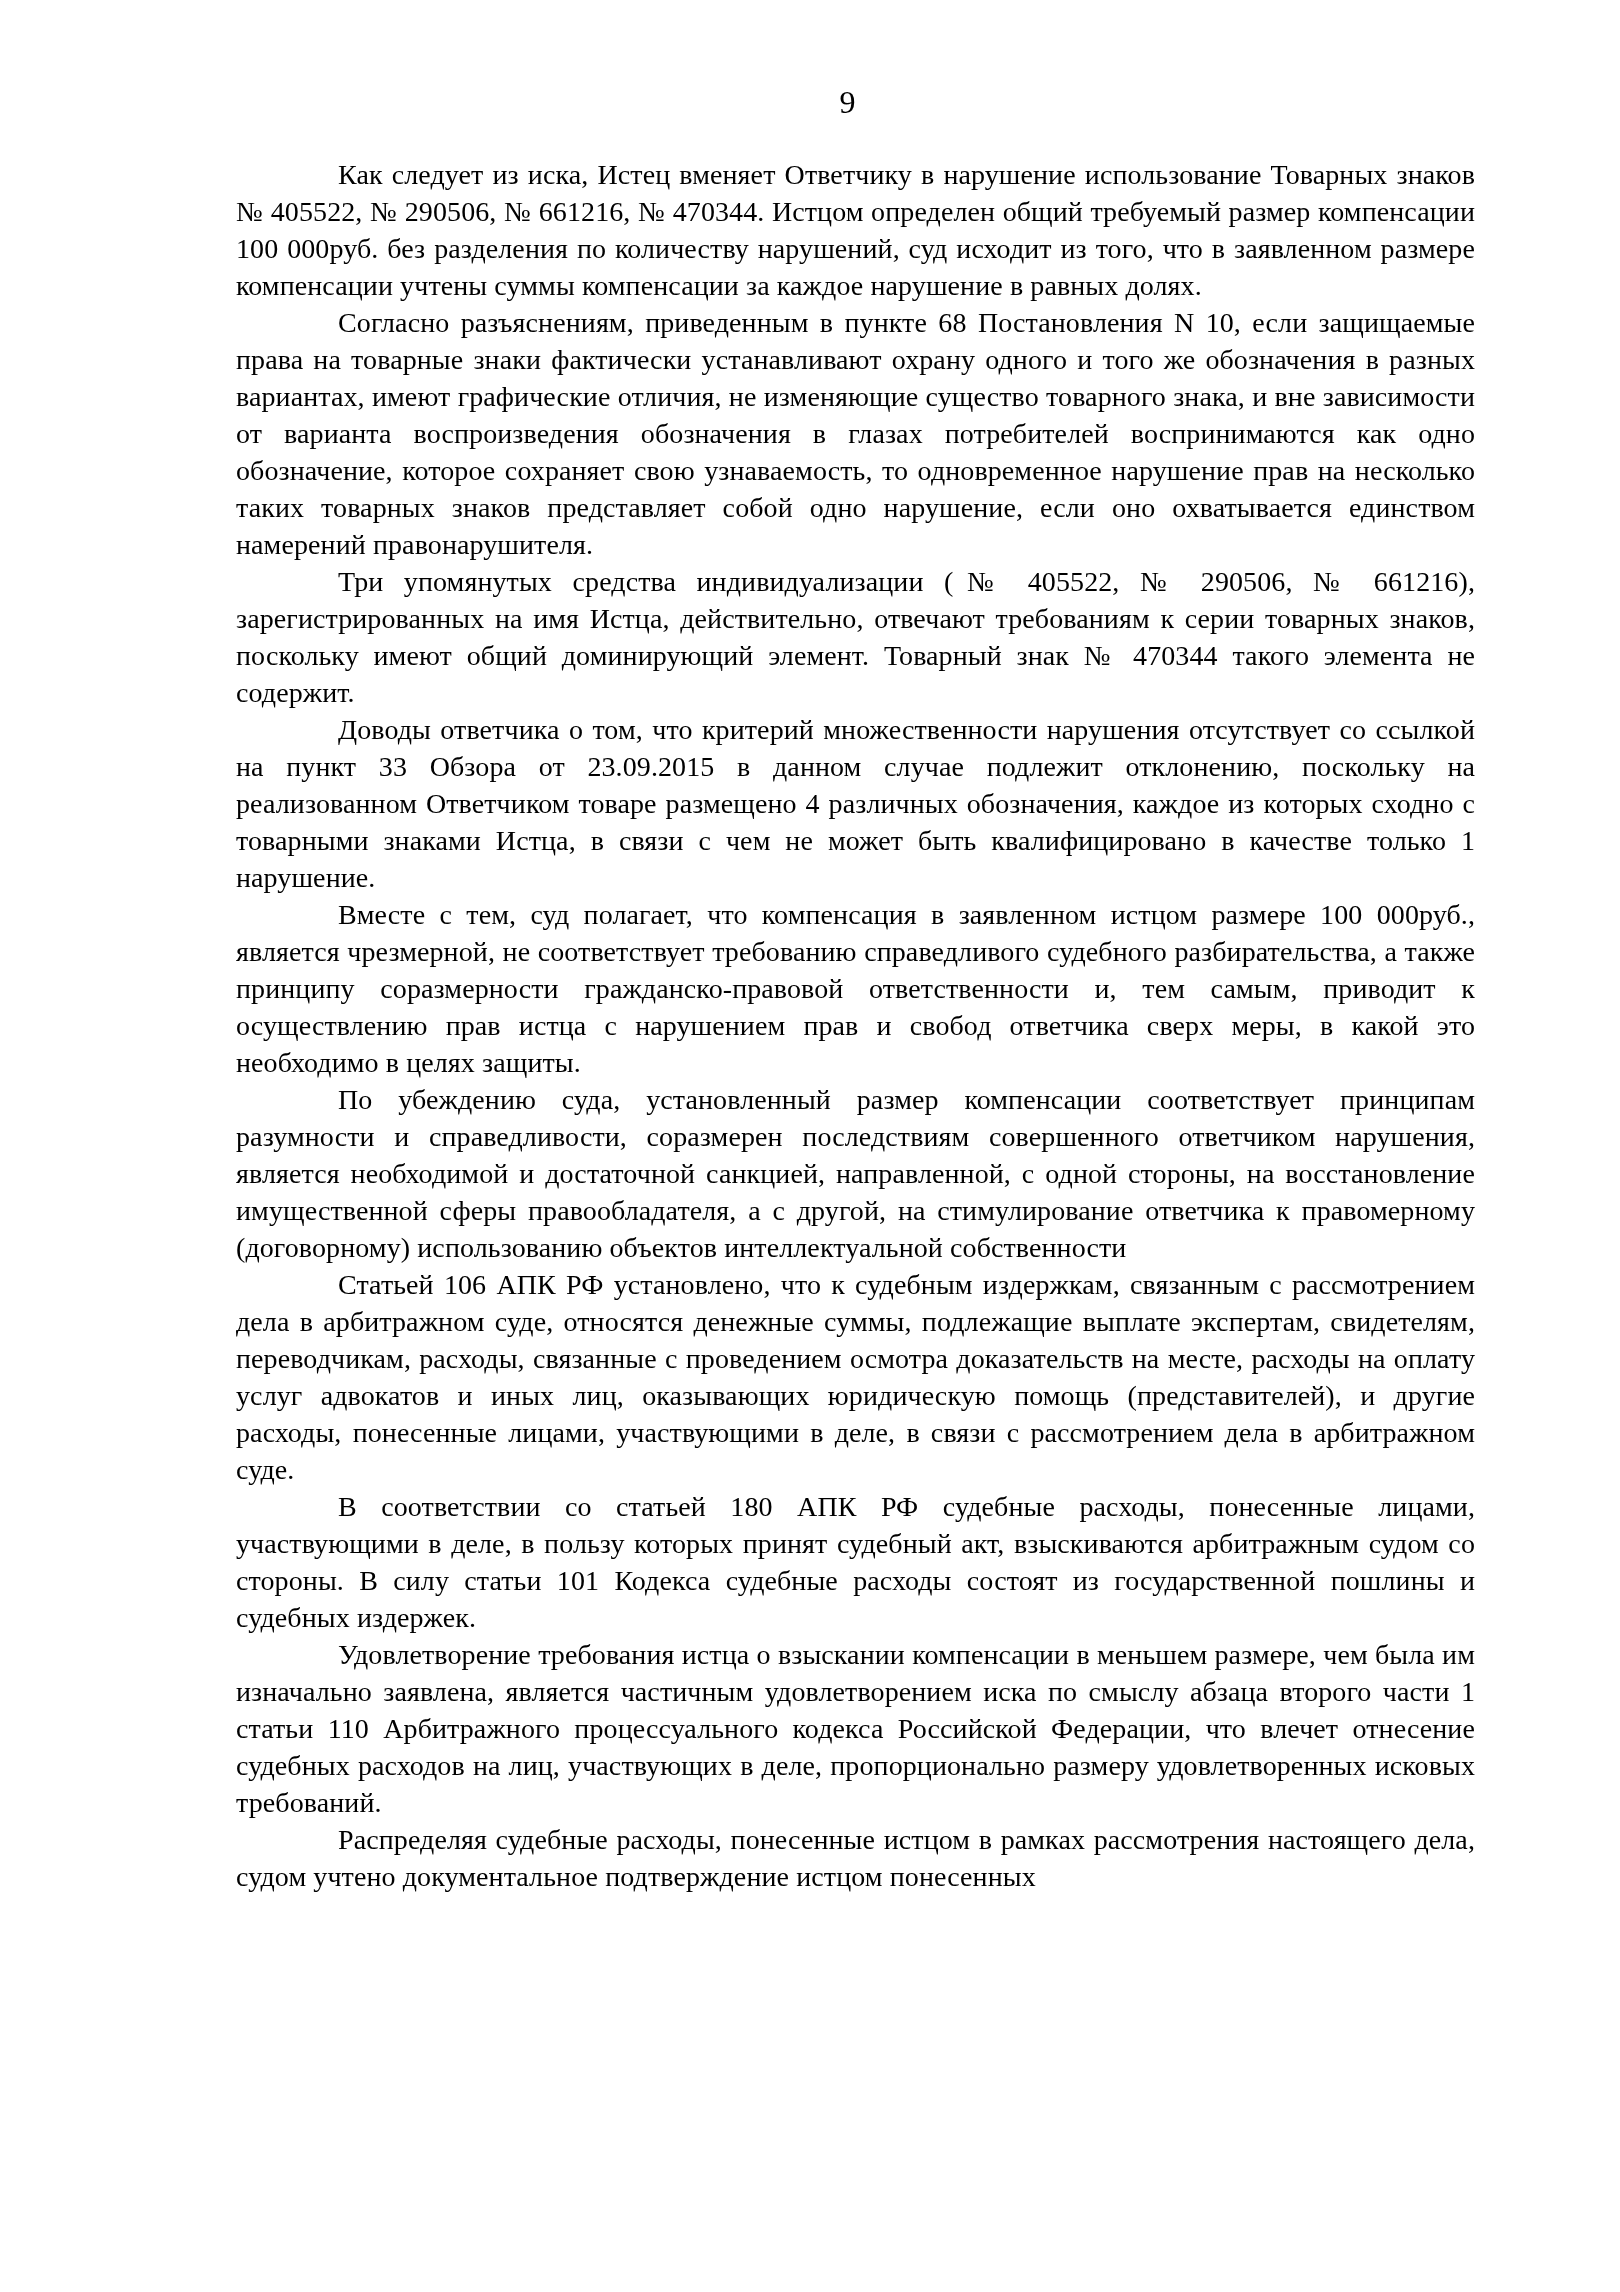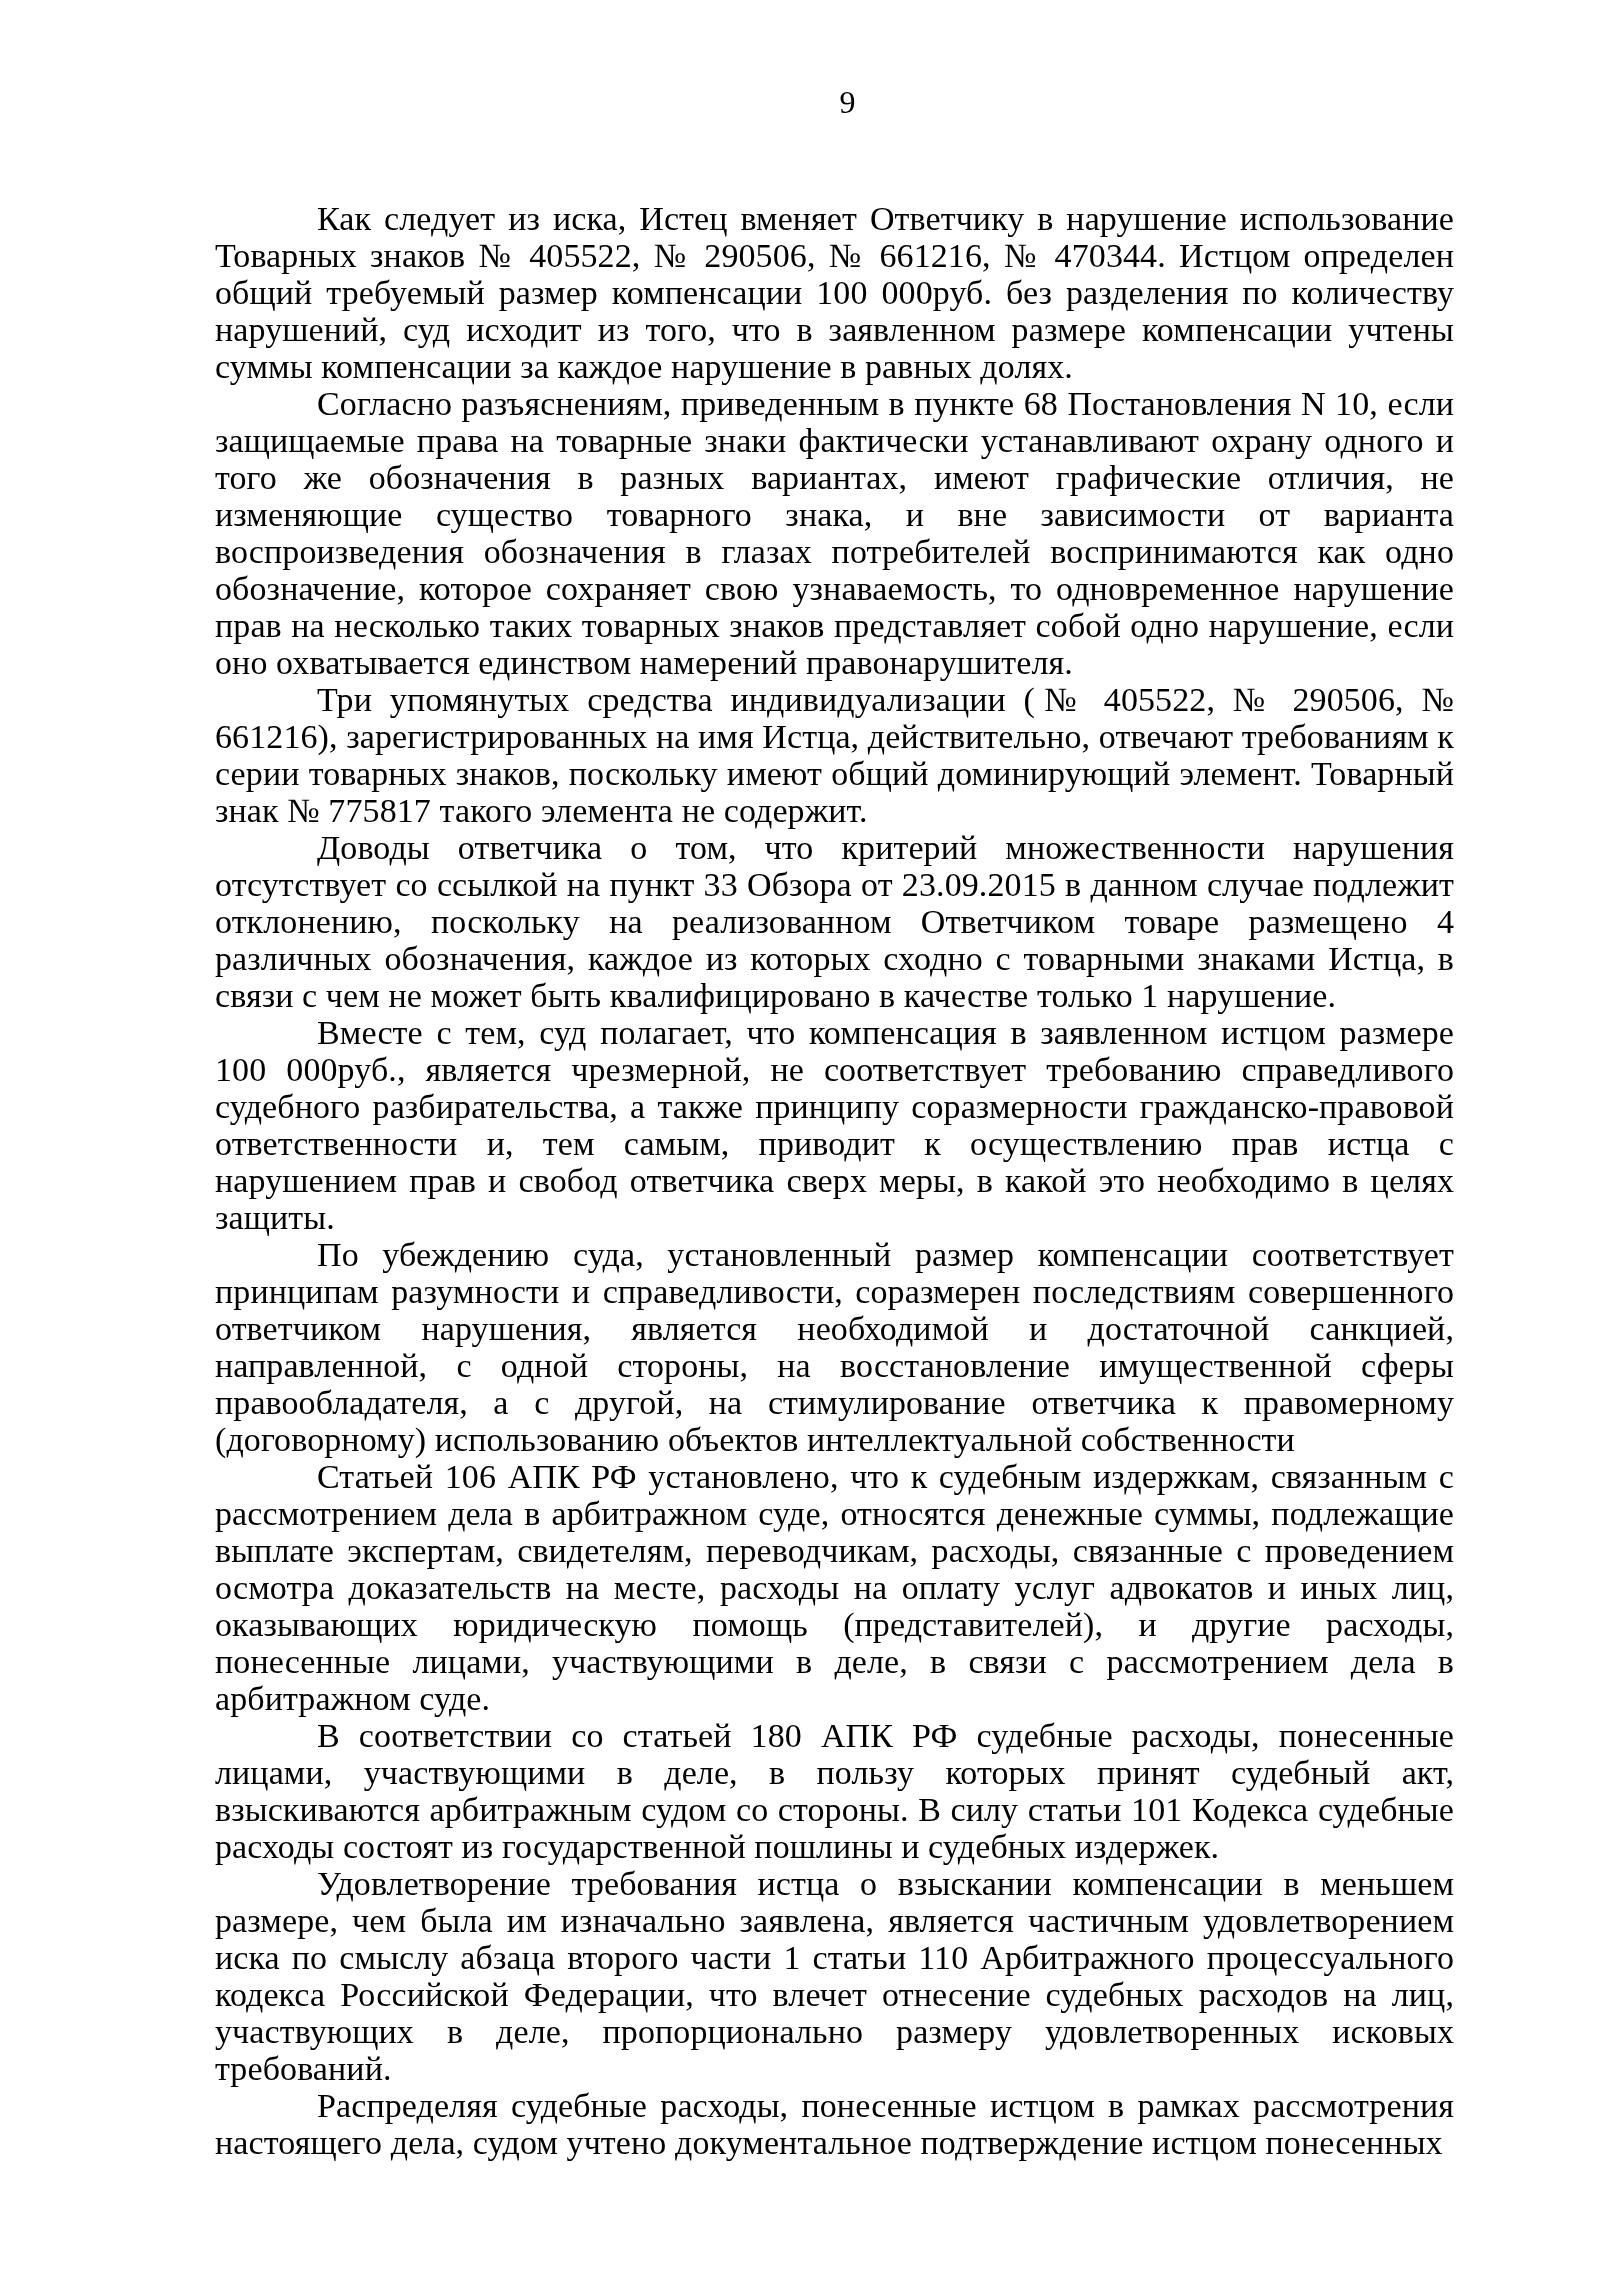--- a/index.html
+++ b/index.html
@@ -22,47 +22,46 @@
     top: 84px;
     left: 228px;
     width: 1239px;
     text-align: center;
     font-size: 32px;
     line-height: 37px;
   }
   .content {
     position: absolute;
     top: 156px;
-    left: 215px;
+    left: 236px;
     width: 1239px;
-    font-size: 34px;
+    font-size: 28px;
     line-height: 37px;
     text-align: justify;
     letter-spacing: 0.1px;
-    margin-top: 44px;
   }
   .content p {
     margin: 0;
     padding: 0;
     text-indent: 102px;
   }
   .underline {
   }
 </style>
 </head>
 <body>
 
 <div class="page">
 
   <div class="page-number">9</div>
 
   <div class="content">
     <p>Как следует из иска, Истец вменяет Ответчику в нарушение использование Товарных знаков № 405522, № 290506, № 661216, № 470344. Истцом определен общий требуемый размер компенсации 100&nbsp;000руб. без разделения по количеству нарушений, суд исходит из того, что в заявленном размере компенсации учтены суммы компенсации за каждое нарушение в равных долях.</p>
     <p>Согласно разъяснениям, приведенным в пункте 68 Постановления N 10, если защищаемые права на товарные знаки фактически устанавливают охрану одного и того же обозначения в разных вариантах, имеют графические отличия, не изменяющие существо товарного знака, и вне зависимости от варианта воспроизведения обозначения в глазах потребителей воспринимаются как одно обозначение, которое сохраняет свою узнаваемость, то одновременное нарушение прав на несколько таких товарных знаков представляет собой одно нарушение, если оно охватывается единством намерений правонарушителя.</p>
-    <p>Три упомянутых средства индивидуализации (№ 405522, № 290506, № 661216), зарегистрированных на имя Истца, действительно, отвечают требованиям к серии товарных знаков, поскольку имеют общий доминирующий элемент. Товарный знак № 775817 такого элемента не содержит.</p>
+    <p>Три упомянутых средства индивидуализации (№ 405522, № 290506, № 661216), зарегистрированных на имя Истца, действительно, отвечают требованиям к серии товарных знаков, поскольку имеют общий доминирующий элемент. Товарный знак № 470344 такого элемента не содержит.</p>
     <p>Доводы ответчика о том, что критерий множественности нарушения отсутствует со ссылкой на пункт 33 Обзора от 23.09.2015 в данном случае подлежит отклонению, поскольку на реализованном Ответчиком товаре размещено 4 различных обозначения, каждое из которых сходно с товарными знаками Истца, в связи с чем не может быть квалифицировано в качестве только 1 нарушение.</p>
     <p>Вместе с тем, суд полагает, что компенсация в заявленном истцом размере 100&nbsp;000руб., является чрезмерной, не соответствует требованию справедливого судебного разбирательства, а также принципу соразмерности гражданско-правовой ответственности и, тем самым, приводит к осуществлению прав истца с нарушением прав и свобод ответчика сверх меры, в какой это необходимо в целях защиты.</p>
     <p>По убеждению суда, установленный размер компенсации соответствует принципам разумности и справедливости, соразмерен последствиям совершенного ответчиком нарушения, является необходимой и достаточной санкцией, направленной, с одной стороны, на восстановление имущественной сферы правообладателя, а с другой, на стимулирование ответчика к правомерному (договорному) использованию объектов интеллектуальной собственности</p>
     <p><span class="underline">Статьей 106</span><span> АПК РФ установлено, что к судебным издержкам, связанным с рассмотрением дела в арбитражном суде, относятся денежные суммы, подлежащие выплате экспертам, свидетелям, переводчикам, расходы, связанные с проведением осмотра доказательств на месте, расходы на оплату услуг адвокатов и иных лиц, оказывающих юридическую помощь (представителей), и другие расходы, понесенные лицами, участвующими в деле, в связи с рассмотрением дела в арбитражном суде.</span></p>
     <p>В соответствии со статьей 180 АПК РФ судебные расходы, понесенные лицами, участвующими в деле, в пользу которых принят судебный акт, взыскиваются арбитражным судом со стороны. В силу статьи 101 Кодекса судебные расходы состоят из государственной пошлины и судебных издержек.</p>
     <p>Удовлетворение требования истца о взыскании компенсации в меньшем размере, чем была им изначально заявлена, является частичным удовлетворением иска по смыслу абзаца второго части 1 статьи 110 Арбитражного процессуального кодекса Российской Федерации, что влечет отнесение судебных расходов на лиц, участвующих в деле, пропорционально размеру удовлетворенных исковых требований.</p>
     <p>Распределяя судебные расходы, понесенные истцом в рамках рассмотрения настоящего дела, судом учтено документальное подтверждение истцом понесенных</p>
   </div>
 
 </div>

